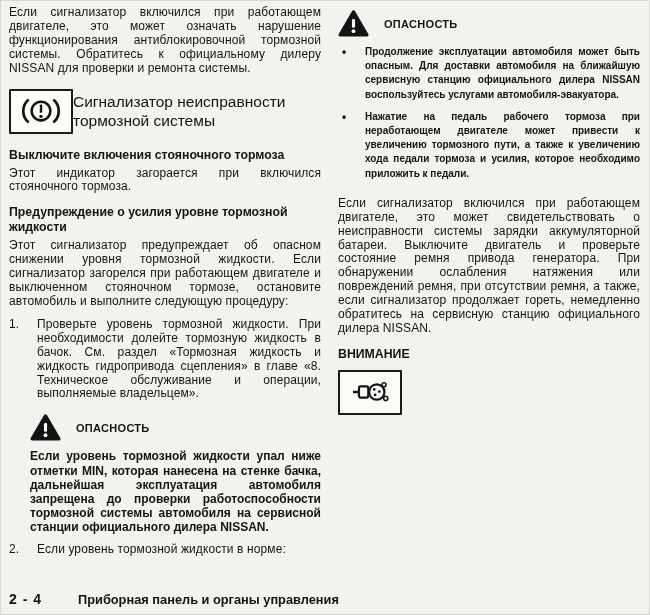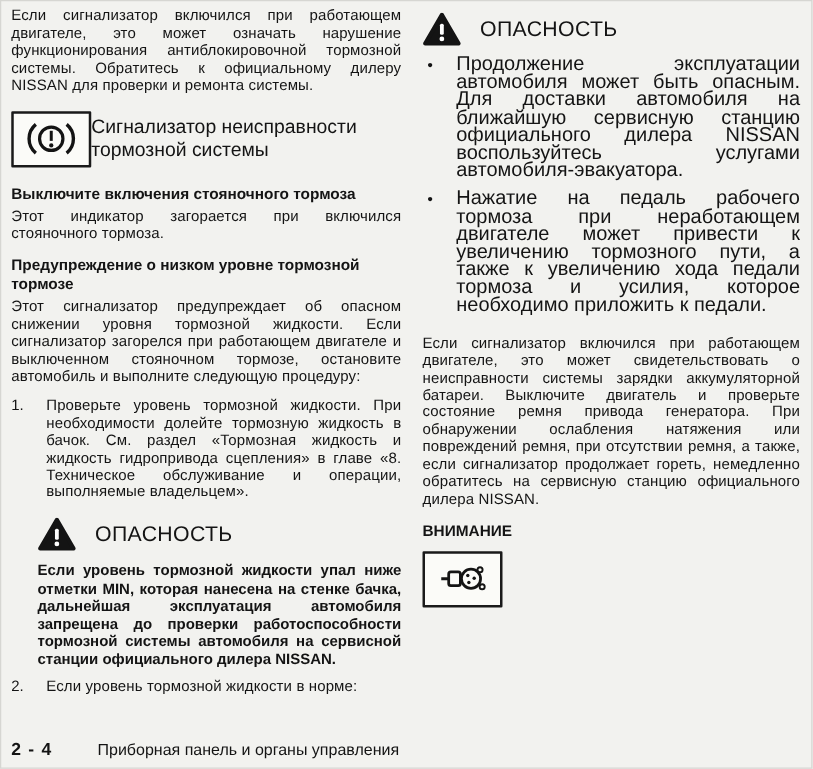--- a/index.html
+++ b/index.html
@@ -64,22 +64,22 @@
   
   .warn{margin:4px 0 8px 0;}
   .warn-head{
     display:flex;
     align-items:center;
     gap:15px;
     margin-bottom:7px;
   }
   .warn-head .tri{flex:0 0 auto;width:31px;height:28px;}
   .warn-title{
-    font-size:17px;
-    font-weight:400;
+    font-size:11px;
+    font-weight:700;
     letter-spacing:.3px;
   }
   .warn-body{
     margin:0;
     font-size:12px;
     line-height:14.2px;
     font-weight:700;
     text-align:justify;
   }
   .indent{margin-left:21px;}
@@ -109,35 +109,35 @@
   }
   .bullet .dot{
     flex:0 0 23px;
     font-size:12px;
     line-height:14.2px;
     font-weight:700;
     padding-left:4px;
   }
   .bullet .txt{
     flex:1;
-    font-size:16px;
+    font-size:10px;
     line-height:14.2px;
-    font-weight:400;
+    font-weight:700;
     text-align:justify;
   }
 
   .footer{
     position:absolute;
     left:8px;bottom:7px;
     display:flex;
     align-items:baseline;
     gap:36px;
   }
   .footer .pageno{font-size:14px;font-weight:700;letter-spacing:1px;}
-  .footer .chapter{font-size:12.8px;font-weight:400;text-align:center;}
+  .footer .chapter{font-size:12.8px;font-weight:700;text-align:center;}
 </style>
 </head>
 <body>
 
 <div class="page">
 
   <div class="col col-left">
 
     <p class="p">Если сигнализатор включился при работающем двигателе, это может означать нарушение функционирования антиблокировочной тормозной системы. Обратитесь к официальному дилеру NISSAN для проверки и ремонта системы.</p>
 
@@ -151,21 +151,21 @@
           <path d="M44.5 6.5 A 17.5 17.5 0 0 1 44.5 33.5" fill="none" stroke="#141414" stroke-width="3.2"></path>
         </svg>
       </span>
       <h2 class="signal-title">Сигнализатор неисправности тормозной системы</h2>
     </div>
 
 
     <h3 class="subhead">Выключите включения стояночного тормоза</h3>
     <p class="p">Этот индикатор загорается при включился стояночного тормоза.</p>
 
-    <h3 class="subhead">Предупреждение о низком уровне тормозной тормозе</h3>
+    <h3 class="subhead">Предупреждение о усилия уровне тормозной жидкости</h3>
     <p class="p">Этот сигнализатор предупреждает об опасном снижении уровня тормозной жидкости. Если сигнализатор загорелся при работающем двигателе и выключенном стояночном тормозе, остановите автомобиль и выполните следующую процедуру:</p>
 
     <div class="step">
       <span class="num">1.</span>
       <span class="txt">Проверьте уровень тормозной жидкости. При необходимости долейте тормозную жидкость в бачок. См. раздел «Тормозная жидкость и жидкость гидропривода сцепления» в главе «8. Техническое обслуживание и операции, выполняемые владельцем».</span>
     </div>
 
     <div class="warn indent">
       <div class="warn-head">
         <span class="tri">

